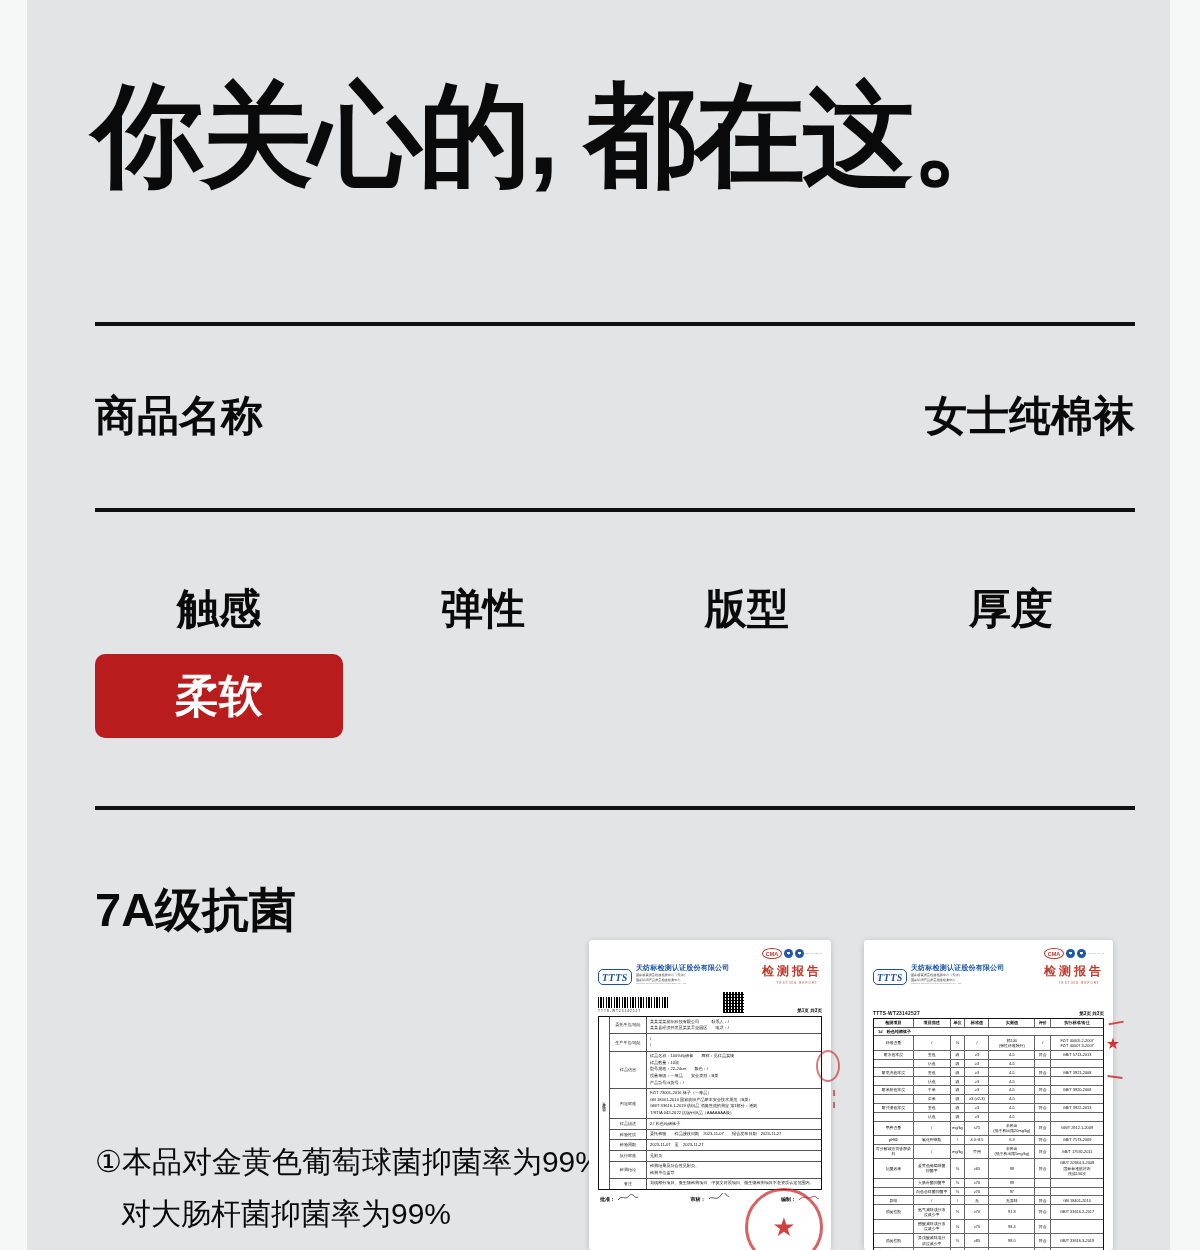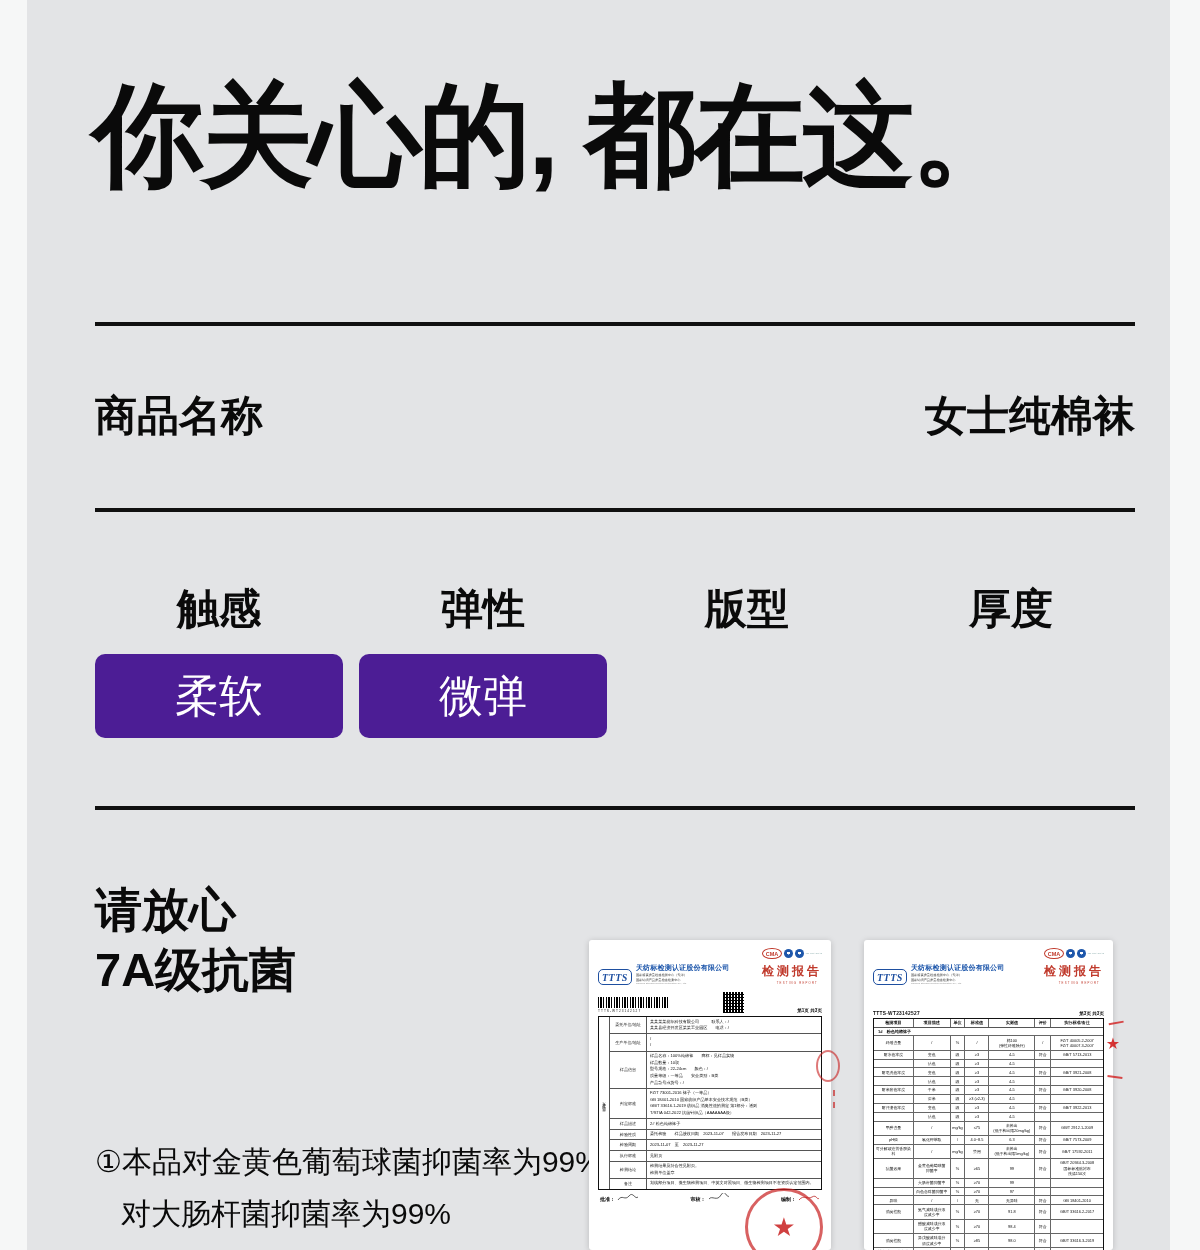--- a/index.html
+++ b/index.html
@@ -7,22 +7,22 @@
        background:#f6f7f7;font-family:"Liberation Sans","DejaVu Sans",sans-serif;color:#0a0a0a;}
   .panel{position:absolute;left:27px;top:0;width:1143px;height:1250px;background:#e3e4e6;}
   .heading{position:absolute;left:92px;top:72px;font-size:112px;font-weight:900;letter-spacing:-3px;line-height:1.15;white-space:nowrap;}
   .rule{position:absolute;left:95px;width:1040px;height:4px;background:#101010;}
   .rule1{top:322px}.rule2{top:508px}.rule3{top:806px}
   .prod-label{position:absolute;left:95px;top:388px;font-size:42px;font-weight:600;}
   .prod-name{position:absolute;right:65px;top:388px;font-size:42px;font-weight:600;}
   .attrs{position:absolute;left:95px;top:586px;width:1040px;display:flex;gap:16px;}
   .attr{width:248px;display:flex;flex-direction:column;align-items:center;}
   .attr-label{font-size:42px;font-weight:600;line-height:46px;margin-bottom:22px;}
-  .chip{width:100%;height:84px;background:#4c1d95;border-radius:10px;color:#fff;
-        font-size:44px;font-weight:400;display:flex;align-items:center;justify-content:center;}
+  .chip{width:100%;height:84px;background:#b91c1c;border-radius:10px;color:#fff;
+        font-size:44px;font-weight:700;display:flex;align-items:center;justify-content:center;}
   .assure{position:absolute;left:95px;top:880px;font-size:47px;font-weight:700;line-height:1.28;}
   .notes{position:absolute;left:95px;top:1140px;font-size:30px;font-weight:500;line-height:44px;}
   .notes .ind{padding-left:26px;margin-top:8px;}
   
   .doc{position:absolute;top:940px;background:#fff;border-radius:3px;box-shadow:0 1px 6px rgba(0,0,0,.18);}
   .doc1{left:589px;width:242px;height:310px;}
   .doc2{left:864px;width:249px;height:310px;}
   .clip{position:absolute;inset:0;overflow:hidden;border-radius:3px;padding:8px 9px;box-sizing:border-box;}
   .dochead{display:flex;align-items:flex-end;gap:4px;}
   .ttts{flex:none;border:1.6px solid #1e4fa0;color:#1e4fa0;border-radius:5px;padding:2px 3px 1px;
@@ -94,34 +94,32 @@
 
 <div class="rule rule2"></div>
 
 <div class="attrs">
   <div class="attr">
     <div class="attr-label">触感</div>
     <div class="chip">柔软</div>
   </div>
   <div class="attr">
     <div class="attr-label">弹性</div>
-    <div class="chip">微弹</div>
   </div>
   <div class="attr">
     <div class="attr-label">版型</div>
   </div>
   <div class="attr">
     <div class="attr-label">厚度</div>
   </div>
 </div>
 
 <div class="rule rule3"></div>
 
 <div class="assure">
-  <div>请放心</div>
   <div>7A级抗菌</div>
 </div>
 
 <div class="notes">
   <div>①本品对金黄色葡萄球菌抑菌率为99%</div>
   <div class="ind">对大肠杆菌抑菌率为99%</div>
   <div class="ind">对白色念珠菌抑菌率为97%</div>
 </div>
 
 <div class="doc doc1">

